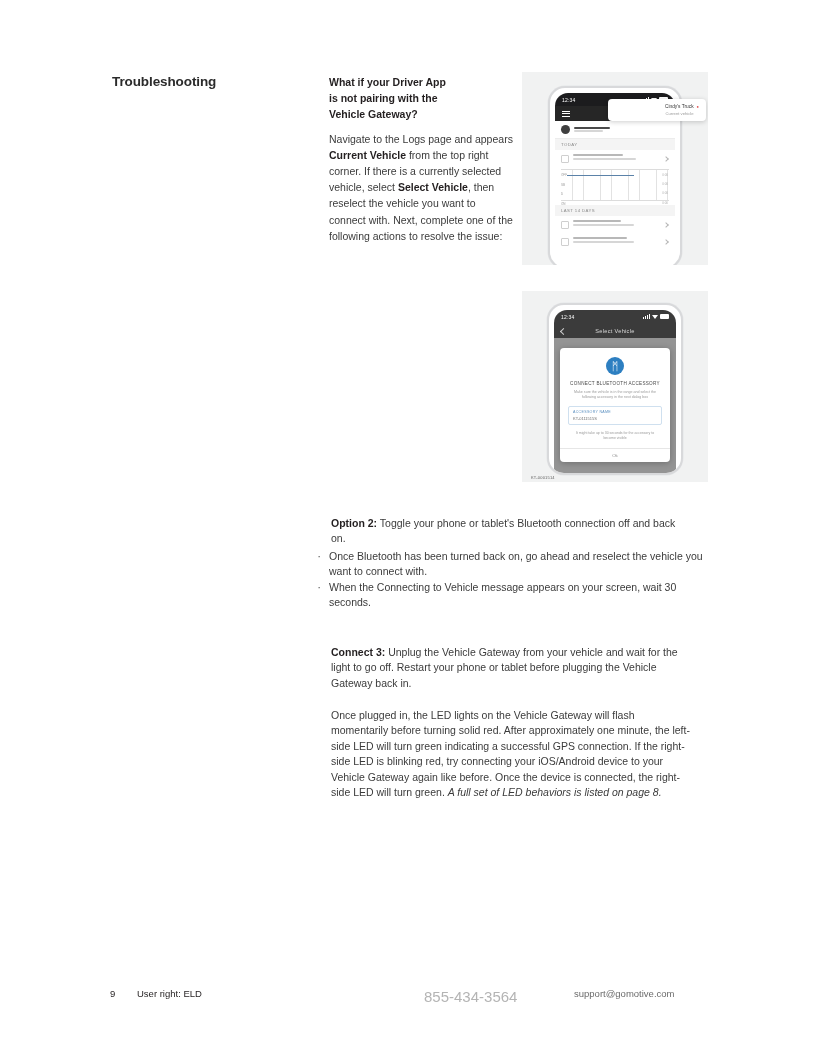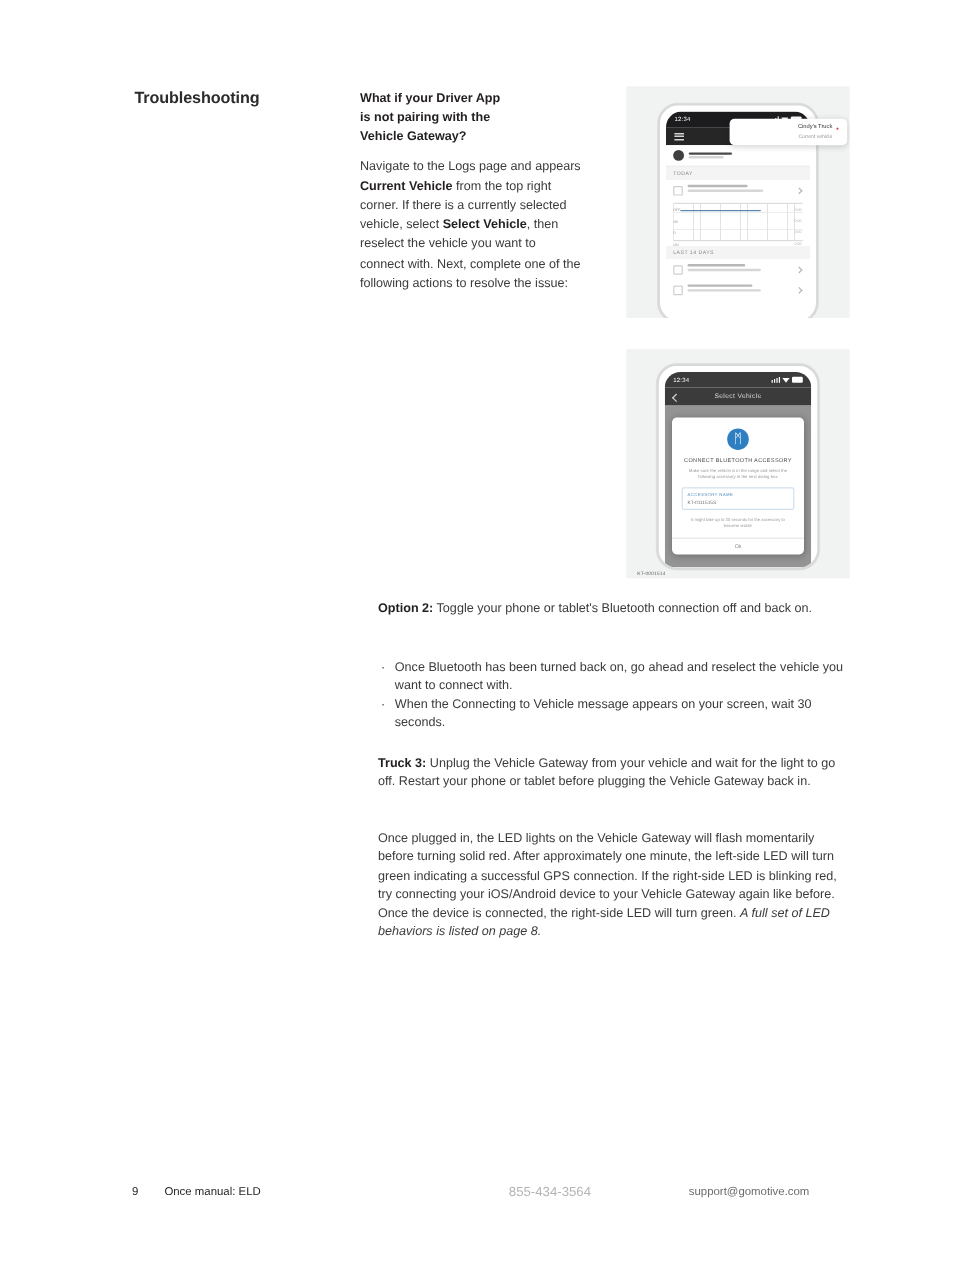--- a/index.html
+++ b/index.html
@@ -28,21 +28,21 @@
     top: 74px;
     font-size: 13.5px;
     font-weight: 700;
     letter-spacing: -0.1px;
     color: #2b2b2b;
   }
 
   
   .col-narrow {
     position: absolute;
-    left: 300px;
+    left: 329px;
     top: 74px;
     width: 186px;
   }
   .q-head {
     font-size: 10.5px;
     font-weight: 700;
     line-height: 16.2px;
     color: #231f20;
     margin: 0 0 8px 0;
   }
@@ -65,21 +65,21 @@
   
   .col-wide {
     position: absolute;
     left: 315px;
     width: 392px;
   }
   .p-body {
     font-size: 10.5px;
     line-height: 15.4px;
     color: #3b3b3b;
-    margin: 0;
+    margin: 16px;
   }
   .p-body i { font-style: italic; }
   .blk-opt2  { top: 500px; }
   .blk-bul   { top: 549px; }
   .blk-opt3  { top: 629px; }
   .blk-led   { top: 692px; }
 
   ul.bullets {
     margin: 0;
     padding: 0;
@@ -320,21 +320,21 @@
   }
   .fig2-foot {
     position: absolute; left: 9px; bottom: 2px;
     font-size: 4px; color: #5e5e5e; letter-spacing: 0.2px;
   }
 
   
   .footer { position: absolute; left: 0; right: 0; top: 988px; height: 20px; }
   .ft-page  { position: absolute; left: 110px;  font-size: 9.5px; color: #231f20; }
   .ft-doc   { position: absolute; left: 137px;  font-size: 9.5px; color: #231f20; }
-  .ft-phone { position: absolute; left: 424px;  font-size: 11px; color: #b4b4b4; }
+  .ft-phone { position: absolute; left: 424px;  font-size: 15px; color: #b4b4b4; }
   .ft-mail  { position: absolute; left: 574px;  font-size: 9.5px; color: #6b6b6b; }
 </style>
 </head>
 <body>
 
 <div class="page">
 
   <div class="section-title">Troubleshooting</div>
 
   <div class="col-narrow">
@@ -352,21 +352,21 @@
   </div>
 
   <div class="col-wide blk-bul">
     <ul class="bullets">
       <li>Once Bluetooth has been turned back on, go ahead and reselect the vehicle you want to connect with.</li>
       <li>When the Connecting to Vehicle message appears on your screen, wait 30 seconds.</li>
     </ul>
   </div>
 
   <div class="col-wide blk-opt3">
-    <p class="p-body"><b>Truck 3:</b><span> Unplug the Vehicle Gateway from your vehicle and wait for the light to go off. Restart your phone or tablet before plugging the Vehicle Gateway back in.</span></p>
+    <p class="p-body"><b>Connect 3:</b><span> Unplug the Vehicle Gateway from your vehicle and wait for the light to go off. Restart your phone or tablet before plugging the Vehicle Gateway back in.</span></p>
   </div>
 
   <div class="col-wide blk-led">
     <p class="p-body"><span>Once plugged in, the LED lights on the Vehicle Gateway will flash momentarily before turning solid red. After approximately one minute, the left-side LED will turn green indicating a successful GPS connection. If the right-side LED is blinking red, try connecting your iOS/Android device to your Vehicle Gateway again like before. Once the device is connected, the right-side LED will turn green. </span><i>A full set of LED behaviors is listed on page 8.</i></p>
   </div>
 
   <div class="figure fig1">
     <div class="phone" style="top:14px; width:130px; height:179px;">
       <div class="phone-inner">
         <div class="statusbar">
@@ -485,18 +485,18 @@
           <div class="dlg-note">It might take up to 30 seconds for the accessory to become visible</div>
           <div class="dlg-ok">Ok</div>
         </div>
       </div>
     </div>
     <div class="fig2-foot">KT-0001514</div>
   </div>
 
   <div class="footer">
     <span class="ft-page">9</span>
-    <span class="ft-doc">Once manual: ELD</span>
+    <span class="ft-doc">User right: ELD</span>
     <span class="ft-phone">855-434-3564</span>
     <span class="ft-mail">support@gomotive.com</span>
   </div>
 
 </div>
 
 </body></html>

